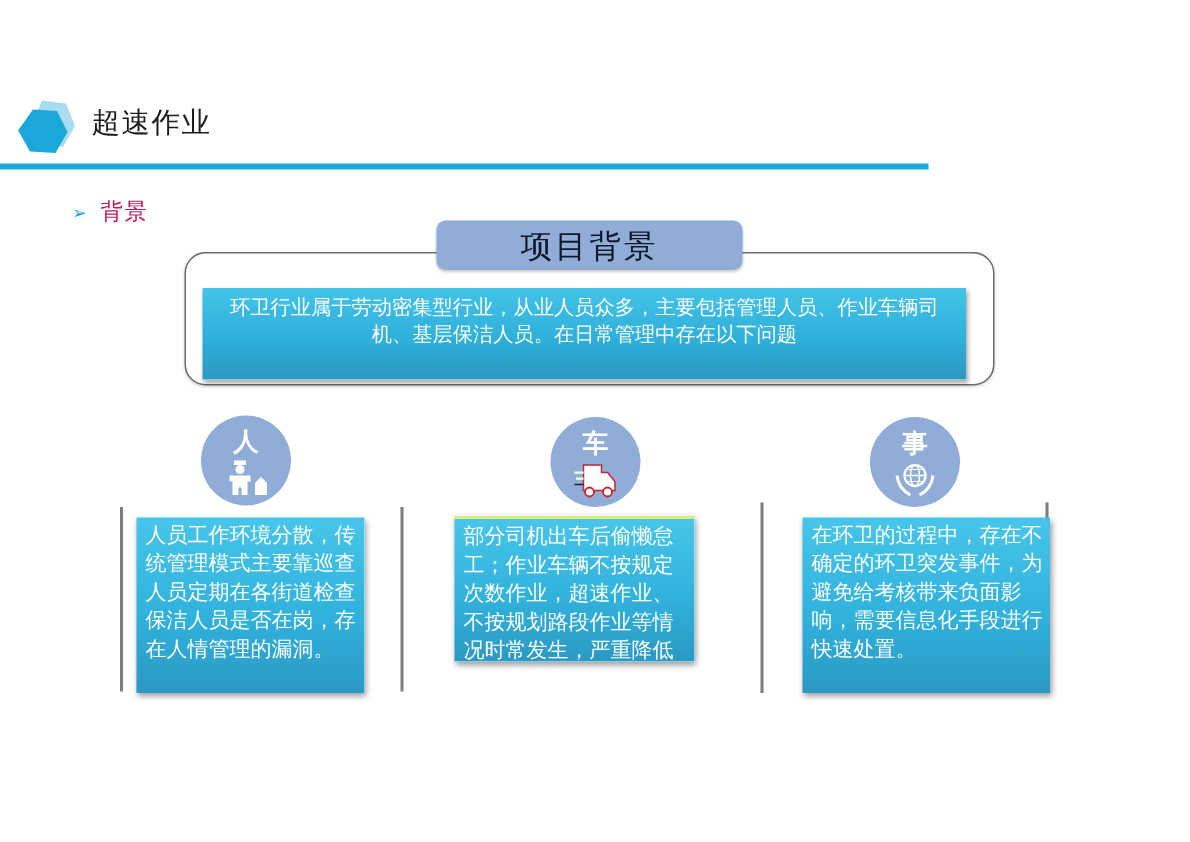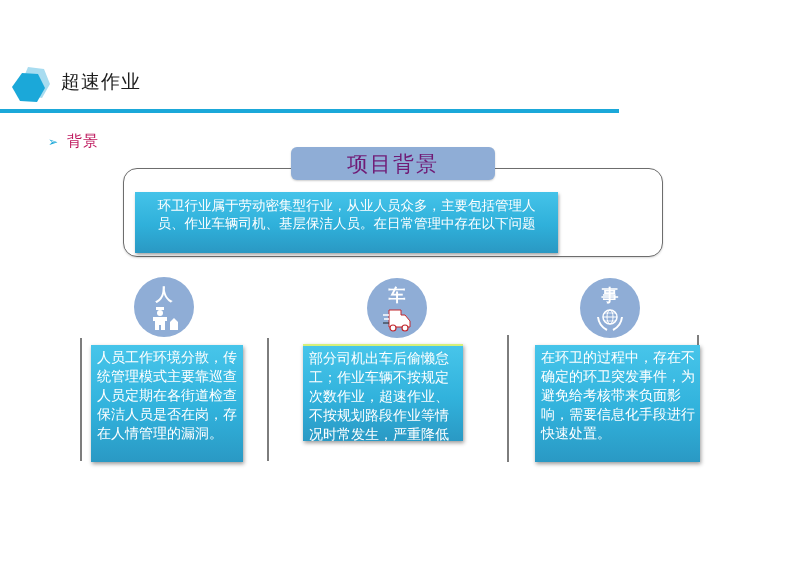--- a/index.html
+++ b/index.html
@@ -8,22 +8,22 @@
 
     .hex-logo { position: absolute; left: 8px; top: 65px; width: 46px; height: 42px; }
     .page-title { position: absolute; left: 61px; top: 69px; font-size: 19px; color: #1d1d1d; letter-spacing: 1px; }
     .header-divider { position: absolute; left: 0; top: 109px; width: 619px; height: 4px; background: #1ba8d9; }
 
     .bullet { position: absolute; left: 48px; top: 132px; display: flex; align-items: center; gap: 9px; }
     .bullet-arrow { font-size: 12px; color: #1ba8d9; }
     .bullet-label { font-size: 15px; color: #be185d; letter-spacing: 1px; }
 
     .outer-frame { position: absolute; left: 123px; top: 168px; width: 540px; height: 89px; border: 1.5px solid #6d6d6d; border-radius: 14px; background: #fff; box-shadow: 0 1px 2px rgba(0,0,0,0.15); }
-    .title-tab { position: absolute; left: 291px; top: 147px; width: 204px; height: 33px; border-radius: 6px; background: #8fadd6; color: #701a75; font-size: 21px; display: flex; align-items: center; justify-content: center; letter-spacing: 2px; box-shadow: 0 1px 2px rgba(0,0,0,0.2); }
-    .intro-box { position: absolute; left: 135px; top: 192px; width: 423px; height: 61px; background: linear-gradient(to bottom, #44c3e9 0%, #2fb0da 55%, #2a98c3 100%); box-shadow: 1px 2px 3px rgba(0,0,0,0.35); color: #fff; font-size: 13.5px; line-height: 18px; text-align: center; padding: 4px 10px; }
+    .title-tab { position: absolute; left: 291px; top: 147px; width: 204px; height: 33px; border-radius: 6px; background: #8fadd6; color: #0f172a; font-size: 21px; display: flex; align-items: center; justify-content: center; letter-spacing: 2px; box-shadow: 0 1px 2px rgba(0,0,0,0.2); }
+    .intro-box { position: absolute; left: 135px; top: 192px; width: 509px; height: 61px; background: linear-gradient(to bottom, #44c3e9 0%, #2fb0da 55%, #2a98c3 100%); box-shadow: 1px 2px 3px rgba(0,0,0,0.35); color: #fff; font-size: 13.5px; line-height: 18px; text-align: center; padding: 4px 10px; }
 
     .vline { position: absolute; width: 1.5px; background: #7d7d7d; }
 
     .icon-circle { position: absolute; width: 60px; height: 60px; border-radius: 50%; background: #8fadd6; }
     .icon-circle .cap { position: absolute; left: 0; right: 0; top: 6px; text-align: center; color: #fff; font-size: 17px; font-weight: bold; }
     .icon-circle svg { position: absolute; left: 15px; top: 29px; width: 30px; height: 26px; }
 
     .card { position: absolute; background: linear-gradient(to bottom, #47c5ea 0%, #31b2dc 55%, #2a99c4 100%); box-shadow: 1px 2px 4px rgba(0,0,0,0.4); color: #fff; font-size: 14px; line-height: 19px; padding: 3px 5px 20px 6px; }
     .card-mid { border-top: 2px solid #d6f07a; }
   </style>

